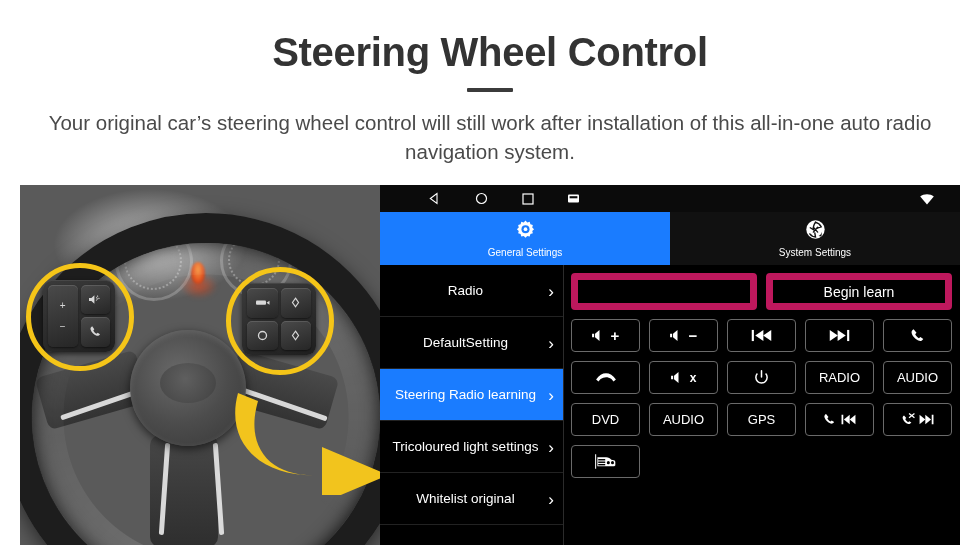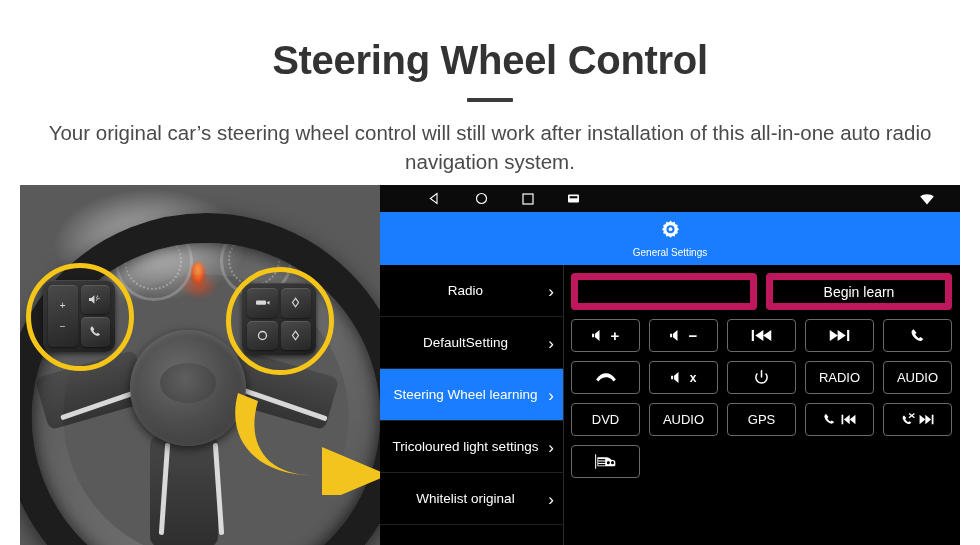--- a/index.html
+++ b/index.html
@@ -8,21 +8,21 @@
     background:#ffffff;
     font-family:"Liberation Sans", sans-serif;
     -webkit-font-smoothing:antialiased;
   }
   .page{position:relative;width:980px;height:545px;}
 
   
   .header{padding-top:22px;text-align:center;}
   .title{
     font-size:40px;font-weight:bold;color:#333333;
-    letter-spacing:-0.3px;line-height:1.1;margin:16px;
+    letter-spacing:-0.3px;line-height:1.1;margin:8px;
   }
   .title-rule{
     width:46px;height:4px;background:#3b3b3b;
     margin:14px auto 0 auto;border-radius:1px;
   }
   .subtitle{
     margin:16px auto 0 auto;width:930px;
     font-size:20.5px;color:#4a4a4a;line-height:1.42;
     font-weight:400;
   }
@@ -311,35 +311,46 @@
         <div class="tab active">
           <span>
             <svg width="21" height="21" viewBox="0 0 24 24" fill="#fff">
               <path d="M12 1.8l2 2.1 2.8-.7.8 2.8 2.8.8-.7 2.8 2.1 2-2.1 2 .7 2.8-2.8.8-.8 2.8-2.8-.7-2 2.1-2-2.1-2.8.7-.8-2.8-2.8-.8.7-2.8-2.1-2 2.1-2-.7-2.8 2.8-.8.8-2.8 2.8.7z"></path>
               <circle cx="12" cy="11.6" r="4.6" fill="#1a7cff"></circle>
               <circle cx="12" cy="11.6" r="2.1" fill="#fff"></circle>
             </svg>
           </span>
           <span class="tab-label">General Settings</span>
         </div>
+        <div class="tab">
+          <span>
+            <svg width="21" height="21" viewBox="0 0 24 24">
+              <circle cx="12" cy="12" r="10.5" fill="#fff"></circle>
+              <path d="M12 3.5c-2 3-3 6-2 9l-4-2.5M12 3.5c3 1 5.5 3 6.5 5.5l-4.5 1.5M5.5 17c1.5 2 4 3.4 6.5 3.5l-.8-4.6" stroke="#111" stroke-width="1.6" fill="none" stroke-linecap="round"></path>
+              <path d="M9.5 9.5 14.5 15M14.5 9.5 9.5 15" stroke="#111" stroke-width="1.5" stroke-linecap="round"></path>
+              <path d="M19.5 14.5c-.5 2-2 3.8-4 4.8l3.2.7z" fill="#111"></path>
+            </svg>
+          </span>
+          <span class="tab-label">System Settings</span>
+        </div>
       </div>
 
       <div class="body">
 
         <div class="menu">
           <div class="mitem">
             <span class="mlabel">Radio</span>
             <span class="chev">›</span>
           </div>
           <div class="mitem">
             <span class="mlabel">DefaultSetting</span>
             <span class="chev">›</span>
           </div>
           <div class="mitem active">
-            <span class="mlabel">Steering Wheel learning</span>
+            <span class="mlabel">Steering Radio learning</span>
             <span class="chev">›</span>
           </div>
           <div class="mitem">
             <span class="mlabel">Tricoloured light settings</span>
             <span class="chev">›</span>
           </div>
           <div class="mitem">
             <span class="mlabel">Whitelist original</span>
             <span class="chev">›</span>
           </div>

